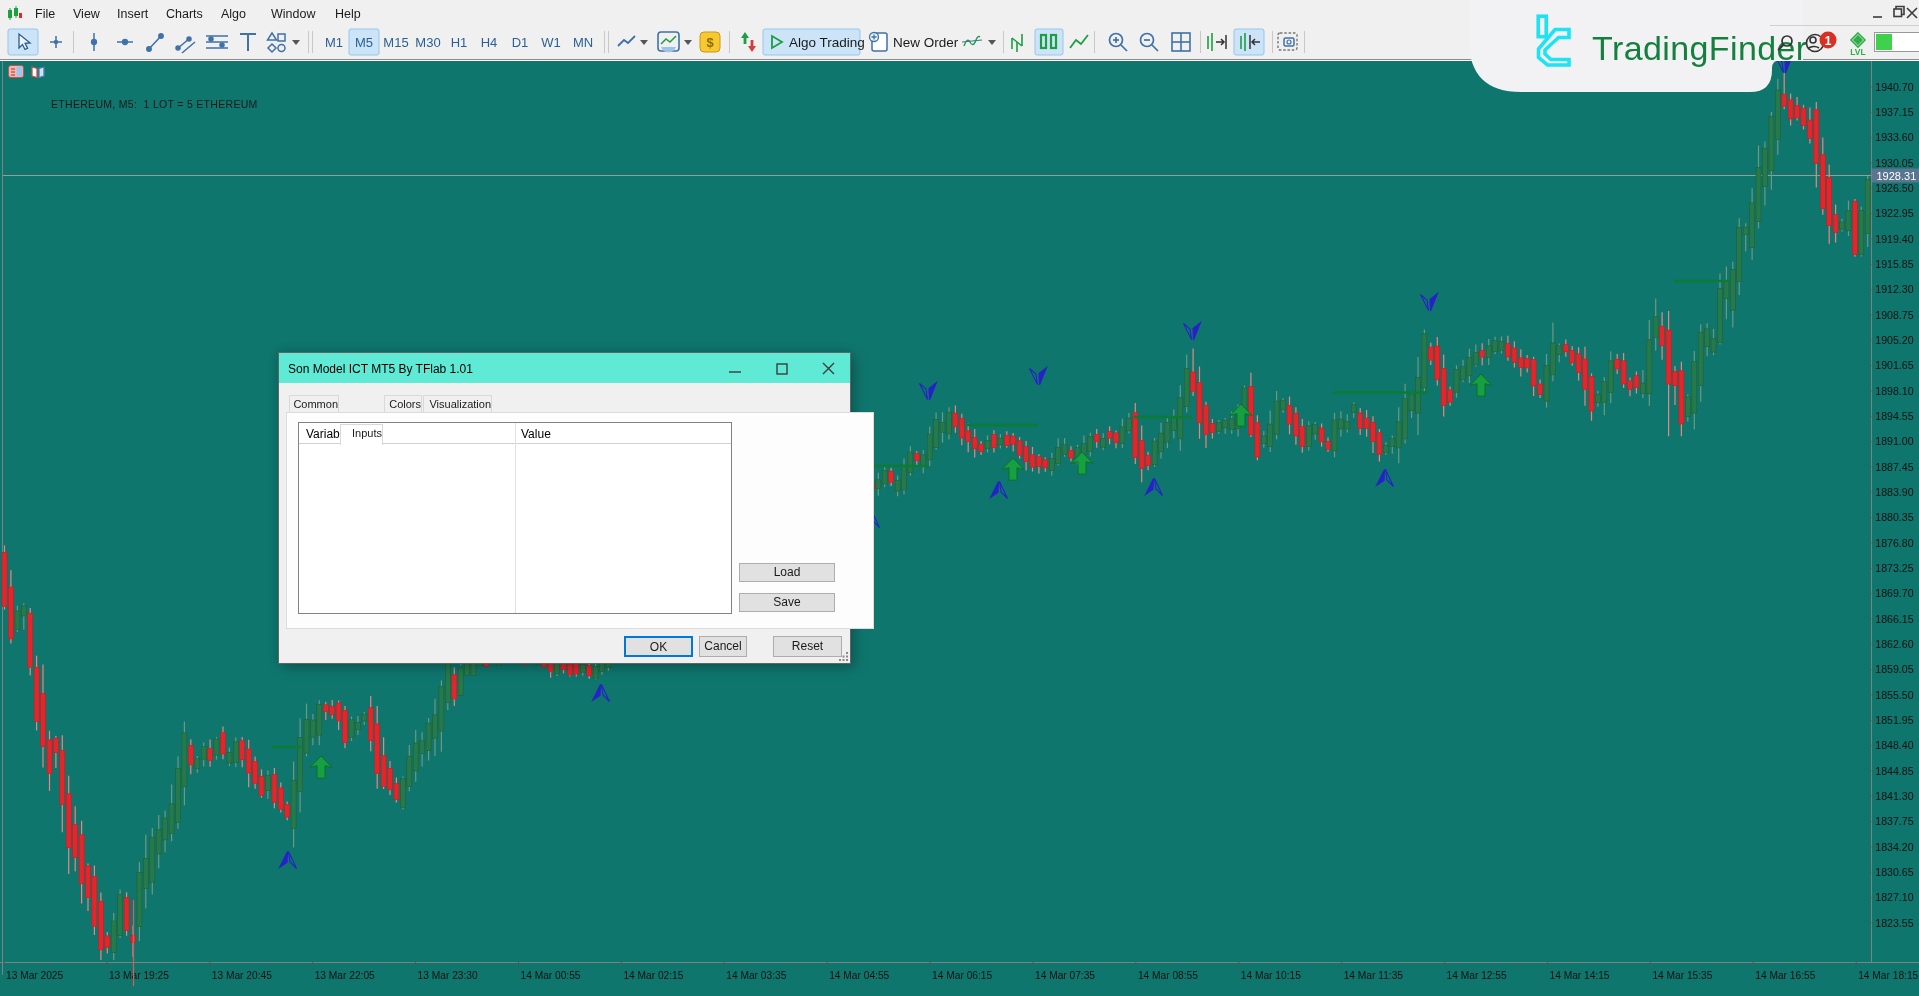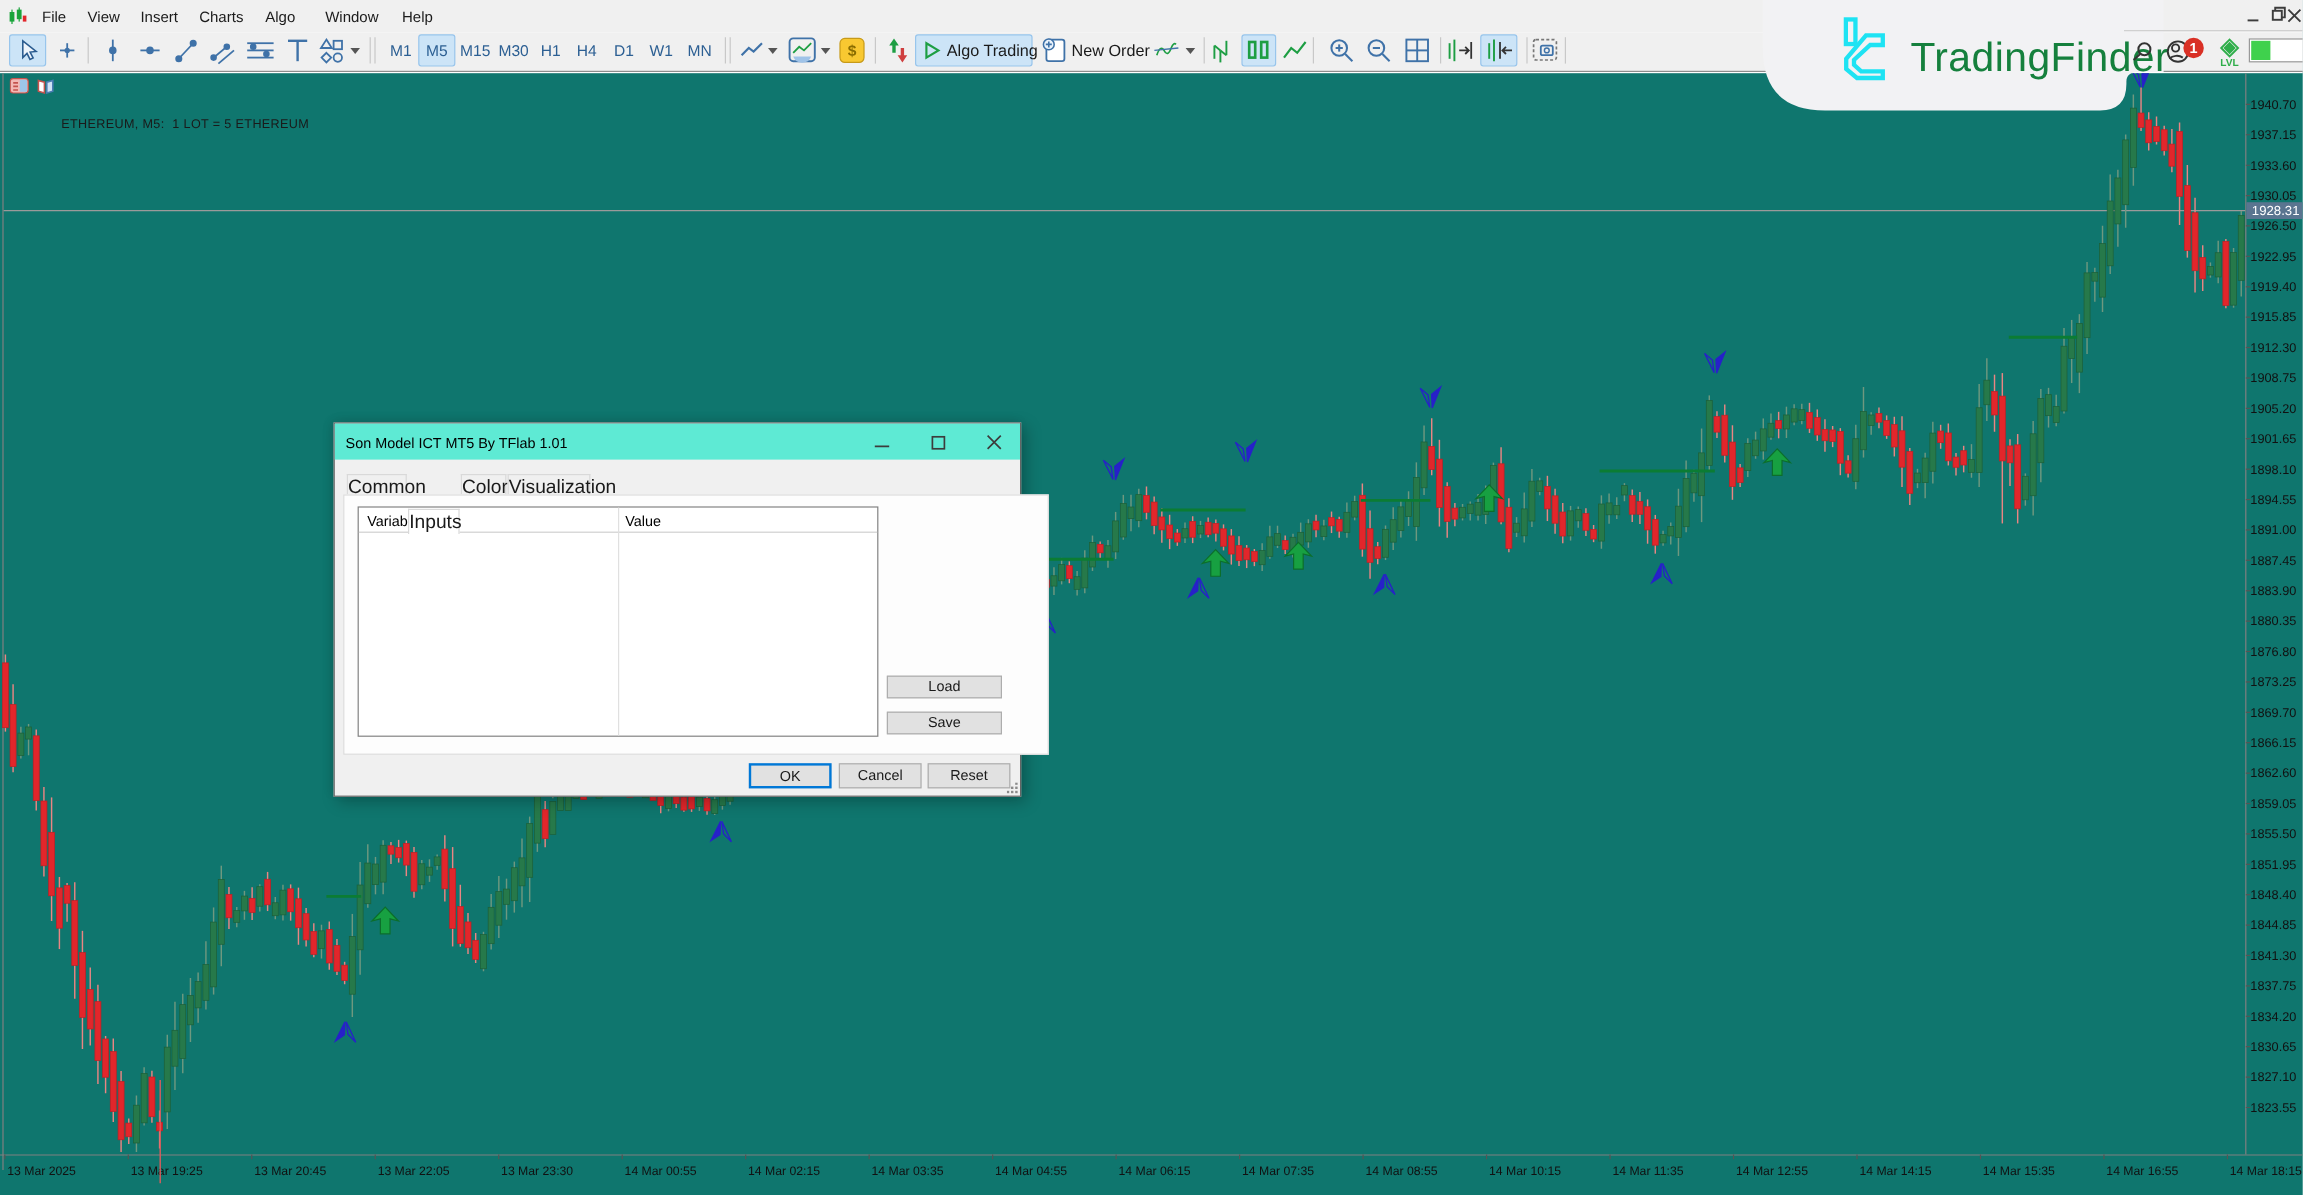--- a/index.html
+++ b/index.html
@@ -9,21 +9,21 @@
   border-bottom:1px solid #8c8c8c; }
 .chart { position:absolute; left:0; top:61px; width:1919px; height:935px; background:#0f766e; }
 .symlab { position:absolute; left:51px; top:66px; font-size:10.5px; color:#1a1a1a; letter-spacing:0.3px;margin-top:32px; }
 .wm { position:absolute; left:1460px; top:0px; width:350px; height:100px; }
 .wmtext { position:absolute; left:132px; top:29px; font-size:34px; color:#15803d; letter-spacing:0.4px; }
 .dlg { position:absolute; left:278px; top:352px; width:573px; height:312px; background:#f0f0f0;
   border:1px solid #646464; box-shadow:4px 4px 12px rgba(0,0,0,0.25), -2px -2px 8px rgba(0,0,0,0.08); font-size:12px; }
 .dlg .title { position:absolute; left:0; top:0; width:100%; height:30px; background:#5eead4; }
 .dlg .title span { position:absolute; left:9px; top:9px; font-size:12px; color:#000; }
 .tab { position:absolute; top:42px; height:17px; background:#f0f0f0; border:1px solid #d9d9d9;
-  border-bottom:none; text-align:left; font-size:16px; color:#1a1a1a; padding-top:2px; }
+  border-bottom:none; text-align:right; font-size:11px; color:#1a1a1a; padding-top:2px; }
 .tabsel { top:39px; height:21px; background:#fff; z-index:3; }
 .page { position:absolute; left:7px; top:59px; width:588px; height:217px; background:#fdfdfd;
   border:1px solid #dcdcdc; }
 .tbl { position:absolute; left:11px; top:9px; width:434px; height:192px; background:#fff;
   border:1px solid #828282; }
 .btn { position:absolute; background:#e1e1e1; border:1px solid #adadad; text-align:center;
   font-size:12px; color:#1a1a1a; }
 </style></head><body>
 
 <div class="menubar">
@@ -1004,21 +1004,21 @@
       <div style="position:absolute;left:0;top:0;width:100%;height:21px;border-bottom:1px solid #d0d0d0">
         <span style="position:absolute;left:7px;top:4px">Variable</span>
         <span style="position:absolute;left:222px;top:4px">Value</span>
       </div>
       <div style="position:absolute;left:215.5px;top:0;width:1px;height:100%;background:#e0e0e0"></div>
     </div>
     <div class="btn" style="left:452px;top:150px;width:96px;height:19px;line-height:17px">Load</div>
     <div class="btn" style="left:452px;top:180px;width:96px;height:19px;line-height:17px">Save</div>
   </div>
   <div class="btn" style="left:345px;top:283px;width:69px;height:21px;line-height:18px;border:2px solid #0078d7">OK</div>
-  <div class="btn" style="left:420px;top:283px;width:69px;height:21px;line-height:19px">Cancel</div>
+  <div class="btn" style="left:420px;top:283px;width:48px;height:21px;line-height:19px">Cancel</div>
   <div class="btn" style="left:494px;top:283px;width:69px;height:21px;line-height:19px">Reset</div>
   <svg style="position:absolute;right:1px;bottom:1px" width="10" height="10">
     <g fill="#8a8a8a">
         <rect x="7" y="7" width="2" height="2"></rect>
         <rect x="7" y="3.5" width="2" height="2"></rect>
         <rect x="7" y="0" width="2" height="2"></rect>
         <rect x="3.5" y="7" width="2" height="2"></rect>
         <rect x="3.5" y="3.5" width="2" height="2"></rect>
         <rect x="0" y="7" width="2" height="2"></rect>
       </g>

